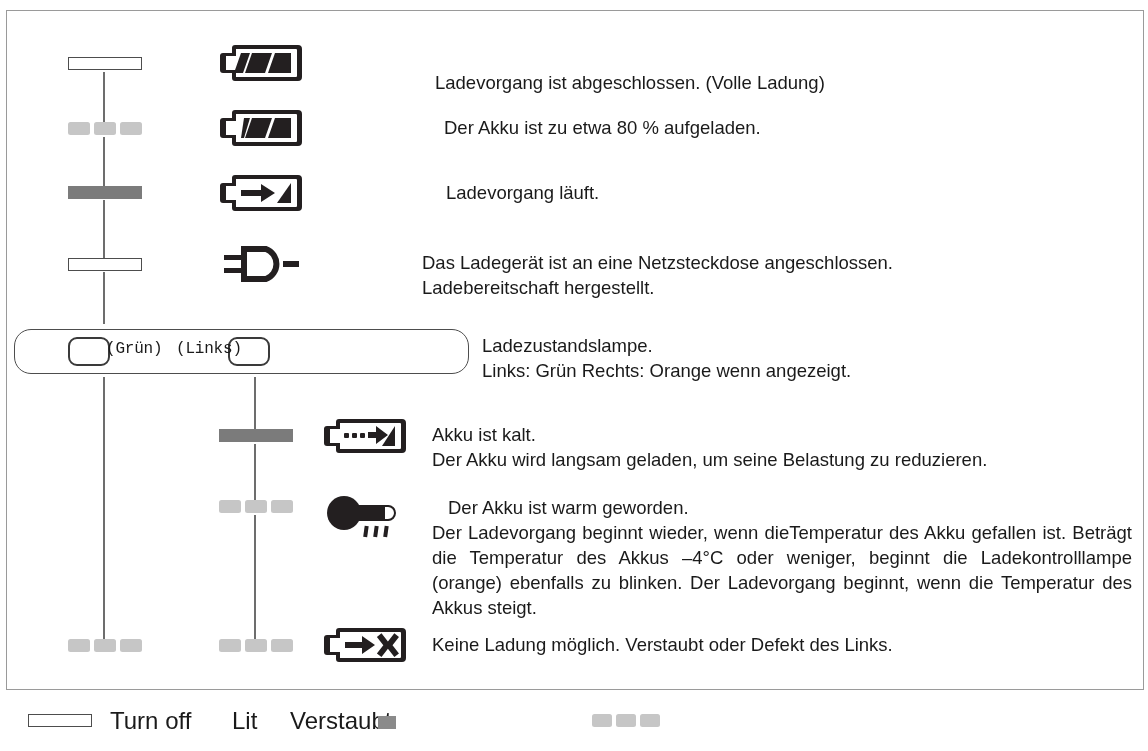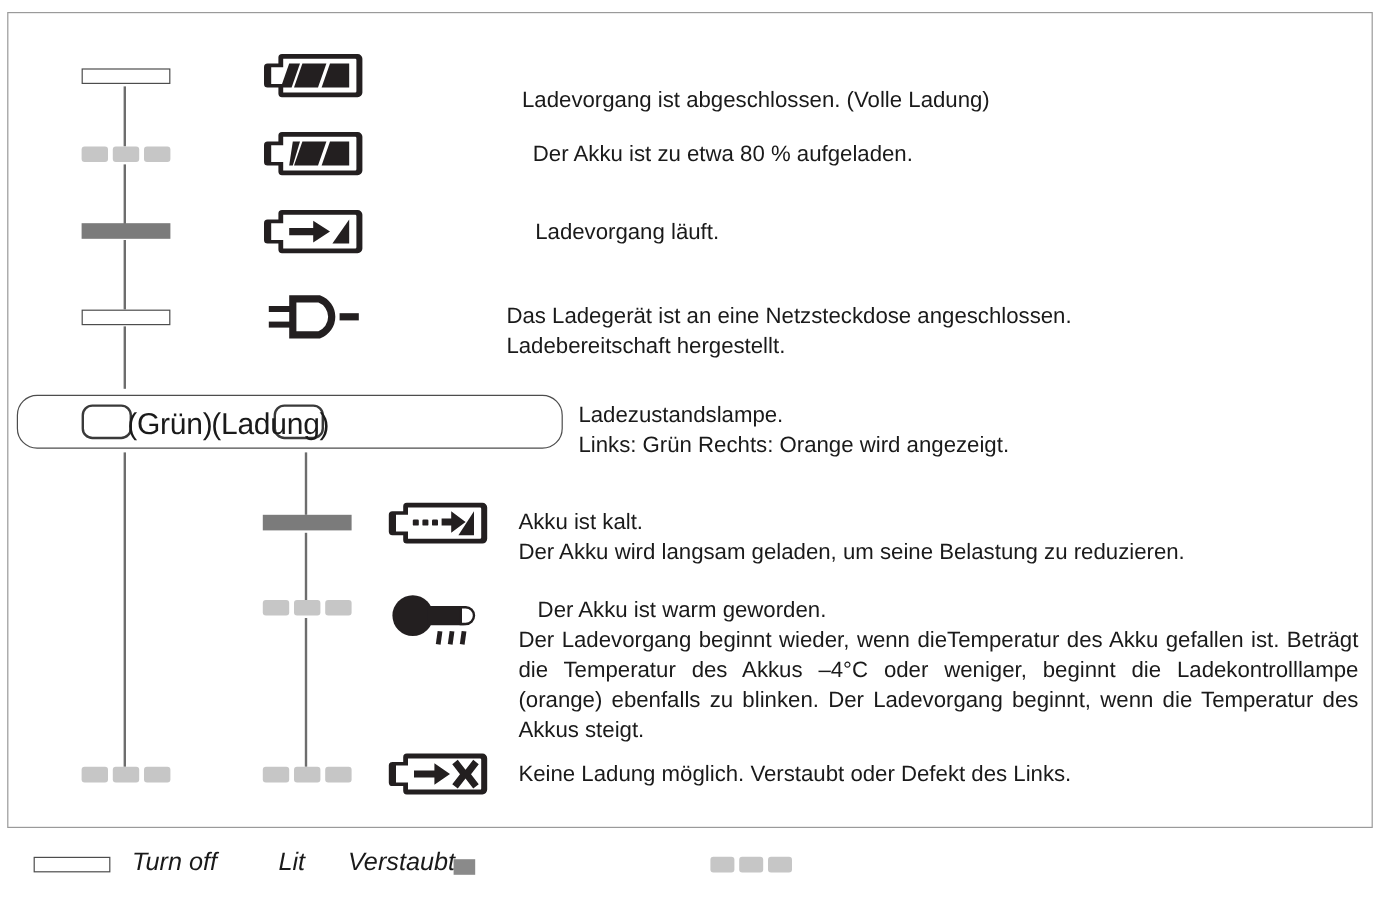--- a/index.html
+++ b/index.html
@@ -84,46 +84,46 @@
   }
   .lamp {
     position: absolute;
     box-sizing: border-box;
     border: 2px solid #3a3a3a;
     border-radius: 9px;
     background: transparent;
   }
   .lamp-text {
     position: absolute;
-    font-size: 25px;
+    font-size: 16px;
     letter-spacing: -0.2px;
     white-space: nowrap;
     color: #1a1a1a;
+    font-family: Liberation Mono, monospace;
   }
 
   
   .desc {
     position: absolute;
     font-size: 18.5px;
     line-height: 25px;
     color: #1a1a1a;
     white-space: pre-line;
   }
   .desc.just {
     white-space: normal;
     text-align: justify;
   }
 
   
   .legend-item {
     position: absolute;
-    font-size: 21px;
+    font-size: 24px;
     color: #1a1a1a;
     white-space: nowrap;
-    font-style: italic;
   }
   .legend-sw {
     position: absolute;
     height: 13px;
     box-sizing: border-box;
   }
   .legend-sw.off {
     border: 1.6px solid #4d4d4d;
     background: #fff;
   }
@@ -255,33 +255,33 @@
       <path d="M8,14 h10 v-6 h60 a1,1 0 0 1 1,1 v24 a1,1 0 0 1 -1,1 h-60 v-6 h-10 z" fill="#ffffff"></path>
       <path d="M23,18 h17 v-6 l13,9 -13,9 v-6 h-17 z" fill="#231f20"></path>
       <path d="M59,12 l5,-4 7,9 7,-9 5,4 -7,9 7,9 -5,4 -7,-9 -7,9 -5,-4 7,-9 z" transform="translate(-4,0) scale(0.92) translate(5,2)" fill="#231f20"></path>
     </svg>
   </div>
 
   <div class="lamp-row" style="left:14px; top:329px; width:455px; height:45px;"></div>
   <div class="lamp" style="left:68px; top:337px; width:42px; height:29px;"></div>
   <div class="lamp" style="left:228px; top:337px; width:42px; height:29px;"></div>
   <div class="lamp-text" style="left:106px; top:340px;">(Grün)</div>
-  <div class="lamp-text" style="left:176px; top:340px;">(Ladung)</div>
+  <div class="lamp-text" style="left:176px; top:340px;">(Links)</div>
 
   <div class="desc" style="left:435px; top:50px; width:700px;margin-top:20px;">Ladevorgang ist abgeschlossen. (Volle Ladung)</div>
 
   <div class="desc" style="left:444px; top:115px; width:700px;">Der Akku ist zu etwa 80 % aufgeladen.</div>
 
   <div class="desc" style="left:446px; top:180px; width:700px;">Ladevorgang läuft.</div>
 
   <div class="desc" style="left:422px; top:250px; width:700px;">Das Ladegerät ist an eine Netzsteckdose angeschlossen.
 Ladebereitschaft hergestellt.</div>
 
   <div class="desc" style="left:482px; top:333px; width:640px;">Ladezustandslampe.
-Links: Grün Rechts: Orange wird angezeigt.</div>
+Links: Grün Rechts: Orange wenn angezeigt.</div>
 
   <div class="desc" style="left:432px; top:422px; width:700px;">Akku ist kalt.
 Der Akku wird langsam geladen, um seine Belastung zu reduzieren.</div>
 
   <div class="desc" style="left:448px; top:495px; width:700px;">Der Akku ist warm geworden.</div>
   <div class="desc just" style="left:432px; top:520px; width:700px;">Der Ladevorgang beginnt wieder, wenn dieTemperatur des Akku gefallen ist. Beträgt die Temperatur des Akkus –4°C oder weniger, beginnt die Ladekontrolllampe (orange) ebenfalls zu blinken. Der Ladevorgang beginnt, wenn die Temperatur des Akkus steigt.</div>
 
   <div class="desc" style="left:432px; top:632px; width:700px;">Keine Ladung möglich. Verstaubt oder Defekt des Links.</div>
 
   <div class="legend-sw off" style="left:28px; top:714px; width:64px;"></div>

